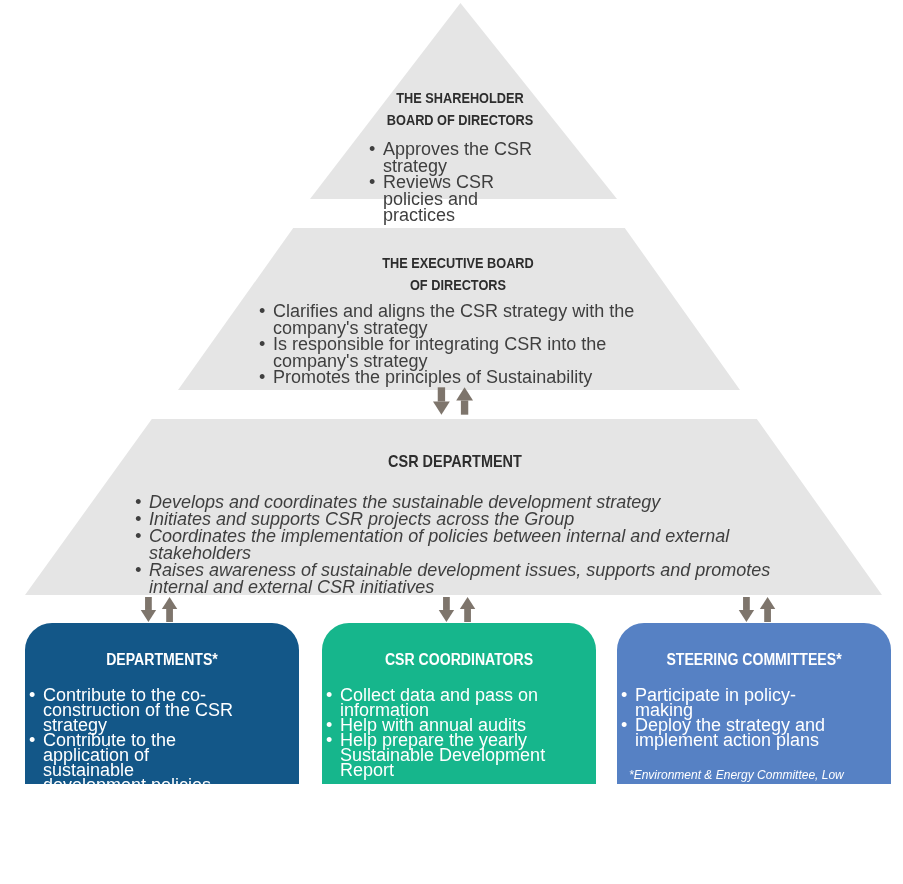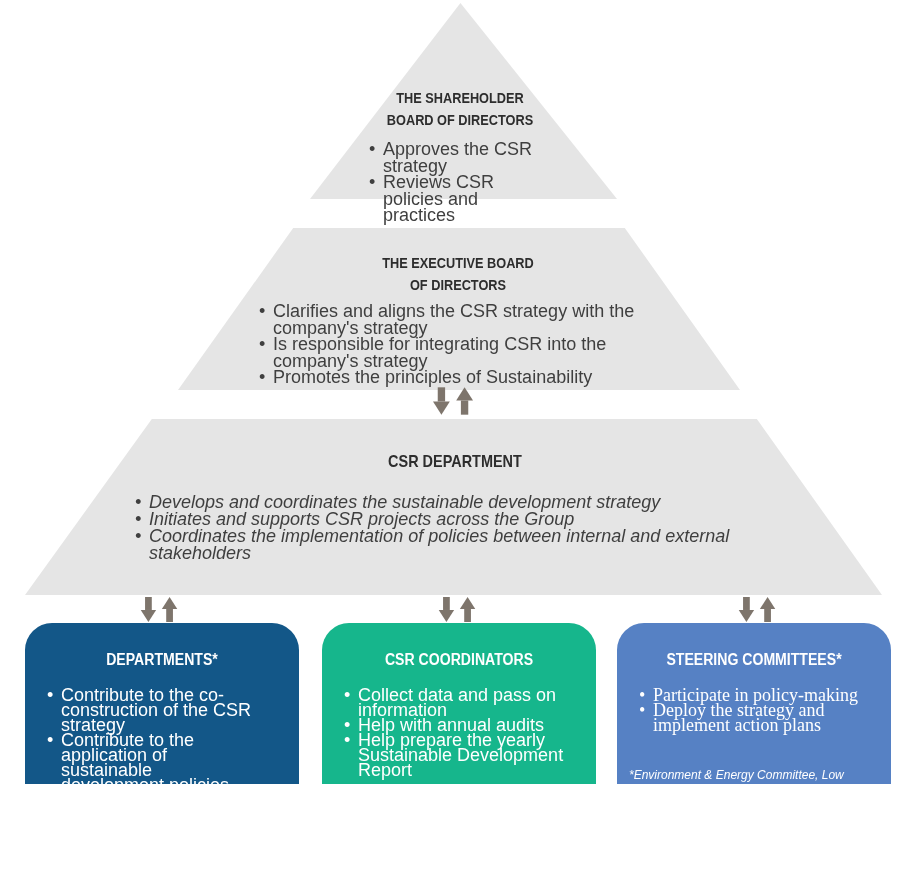--- a/index.html
+++ b/index.html
@@ -36,24 +36,24 @@
 
   
   .box { position:absolute; top:623px; height:255px; width:274px;
          color:#ffffff; overflow:hidden;border-radius:27px; }
   .box-dep { left:25px;  background:#135788; }
   .box-coo { left:322px; background:#16b68c; }
   .box-ste { left:617px; background:#5681c4; }
   .h-box { position:absolute; top:28px; left:0; right:0; text-align:center;
            font-weight:bold; font-size:16px; color:#ffffff;
            transform:scaleX(0.88); transform-origin:50% 0; }
-  .box .bullets { color:#ffffff; top:65px; left:21px; line-height:15px; }
+  .box .bullets { color:#ffffff; top:65px; left:3px; line-height:15px; }
   .box-dep .bullets { width:212px; }
   .box-coo .bullets { width:238px; }
-  .box-ste .bullets { width:228px;font-family:Liberation Serif, serif; }
+  .box-ste .bullets { width:228px; }
   .footnote { position:absolute; font-style:italic; color:#ffffff; }
   .fn-dep { left:13px; top:224px; font-size:15px; white-space:nowrap; }
   .fn-ste { left:12px; top:145px; width:254px; font-size:12px; line-height:15px; }
 
   
   .arrowpair { position:absolute; }
   .ap-mid { left:433px; top:386px; }
   .ap-dep { left:140px; top:597px; }
   .ap-coo { left:438px; top:597px; }
   .ap-ste { left:738px; top:597px; }
@@ -96,20 +96,21 @@
         <polygon points="22,12.5 38,12.5 30,0"></polygon>
       </g>
     </svg>
   </div>
 
   <div class="h-tier h3">CSR DEPARTMENT</div>
   <ul class="bullets b3">
     <li>Develops and coordinates the sustainable development strategy</li>
     <li>Initiates and supports CSR projects across the Group</li>
     <li>Coordinates the implementation of policies between internal and external stakeholders</li>
+    <li>Raises awareness of sustainable development issues, supports and promotes internal and external CSR initiatives</li>
   </ul>
 
   <div class="arrowpair ap-dep">
     <svg width="38" height="25" viewBox="0 0 38 26" aria-hidden="true">
       <g fill="#7e756c">
         <rect x="4.5" y="0" width="7" height="13.5"></rect>
         <polygon points="0,13.5 16,13.5 8,26"></polygon>
         <rect x="26.5" y="12.5" width="7" height="13.5"></rect>
         <polygon points="22,12.5 38,12.5 30,0"></polygon>
       </g>

